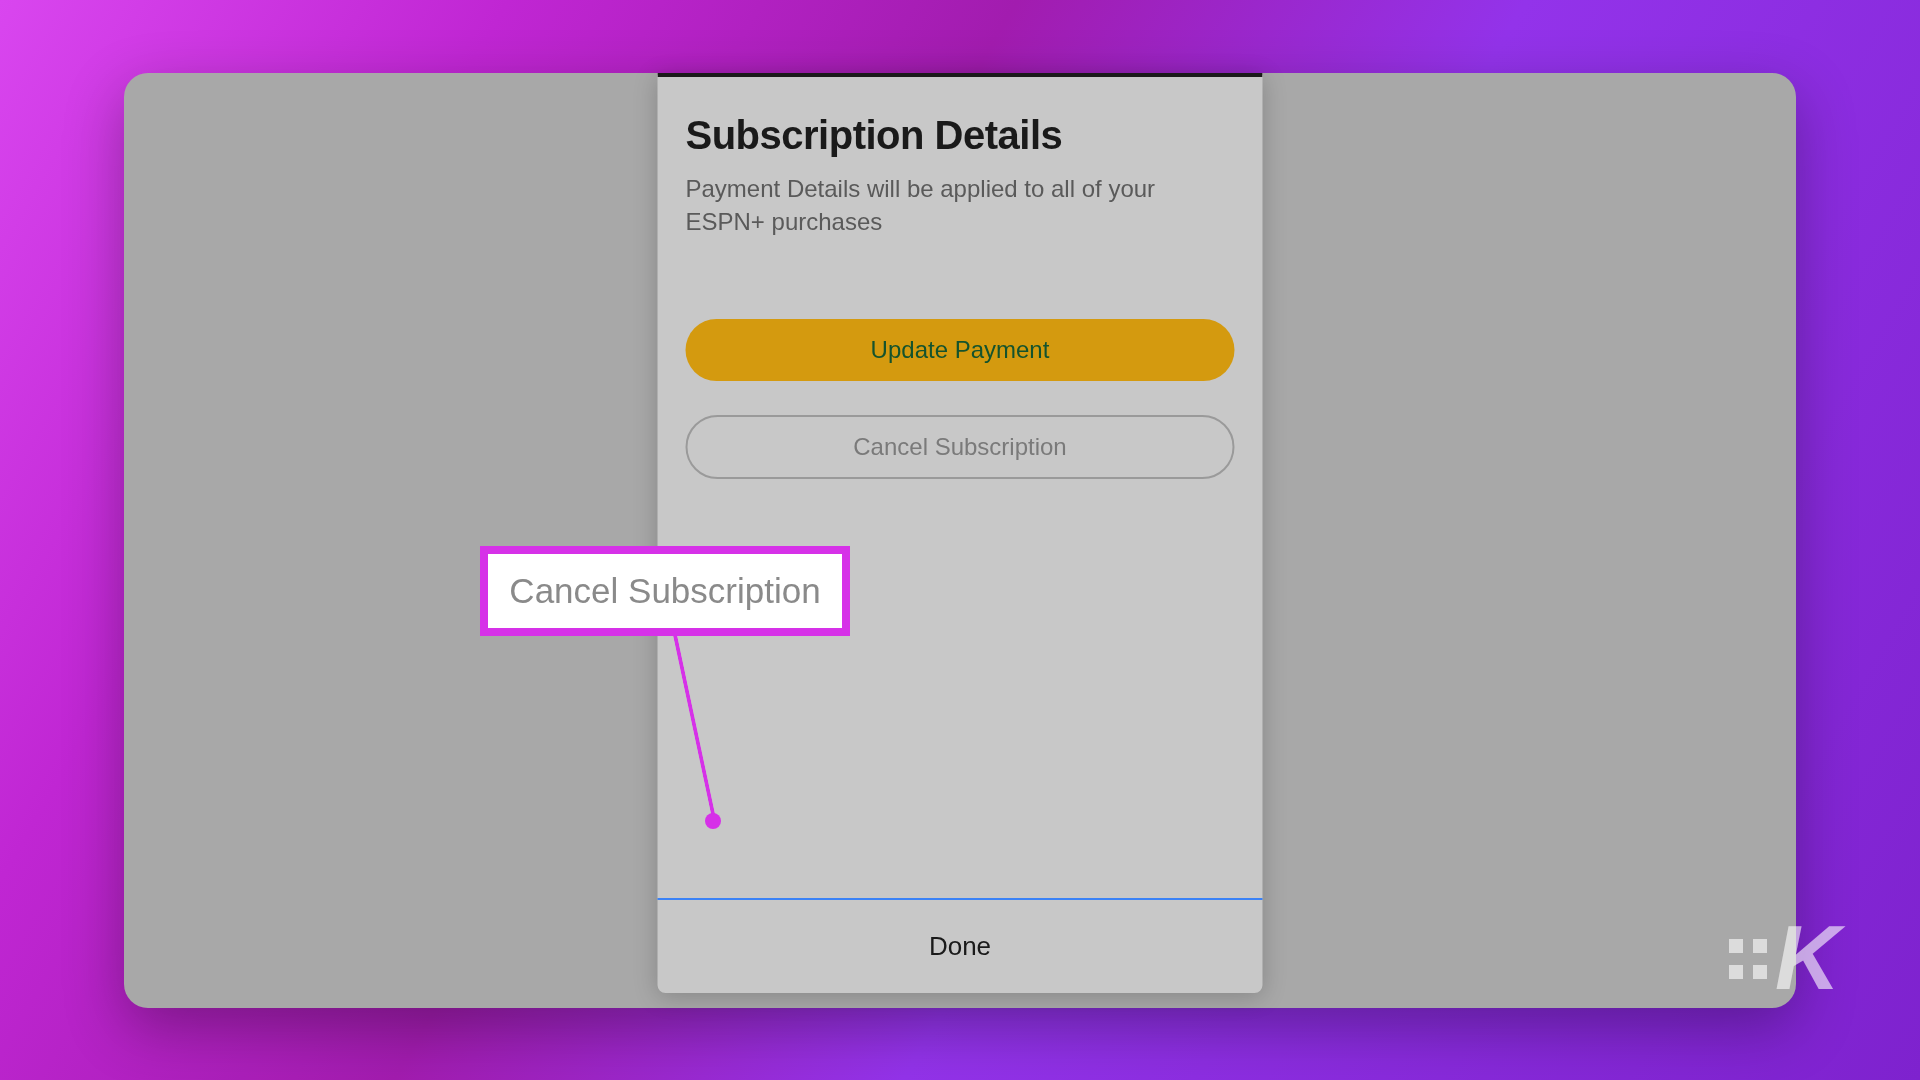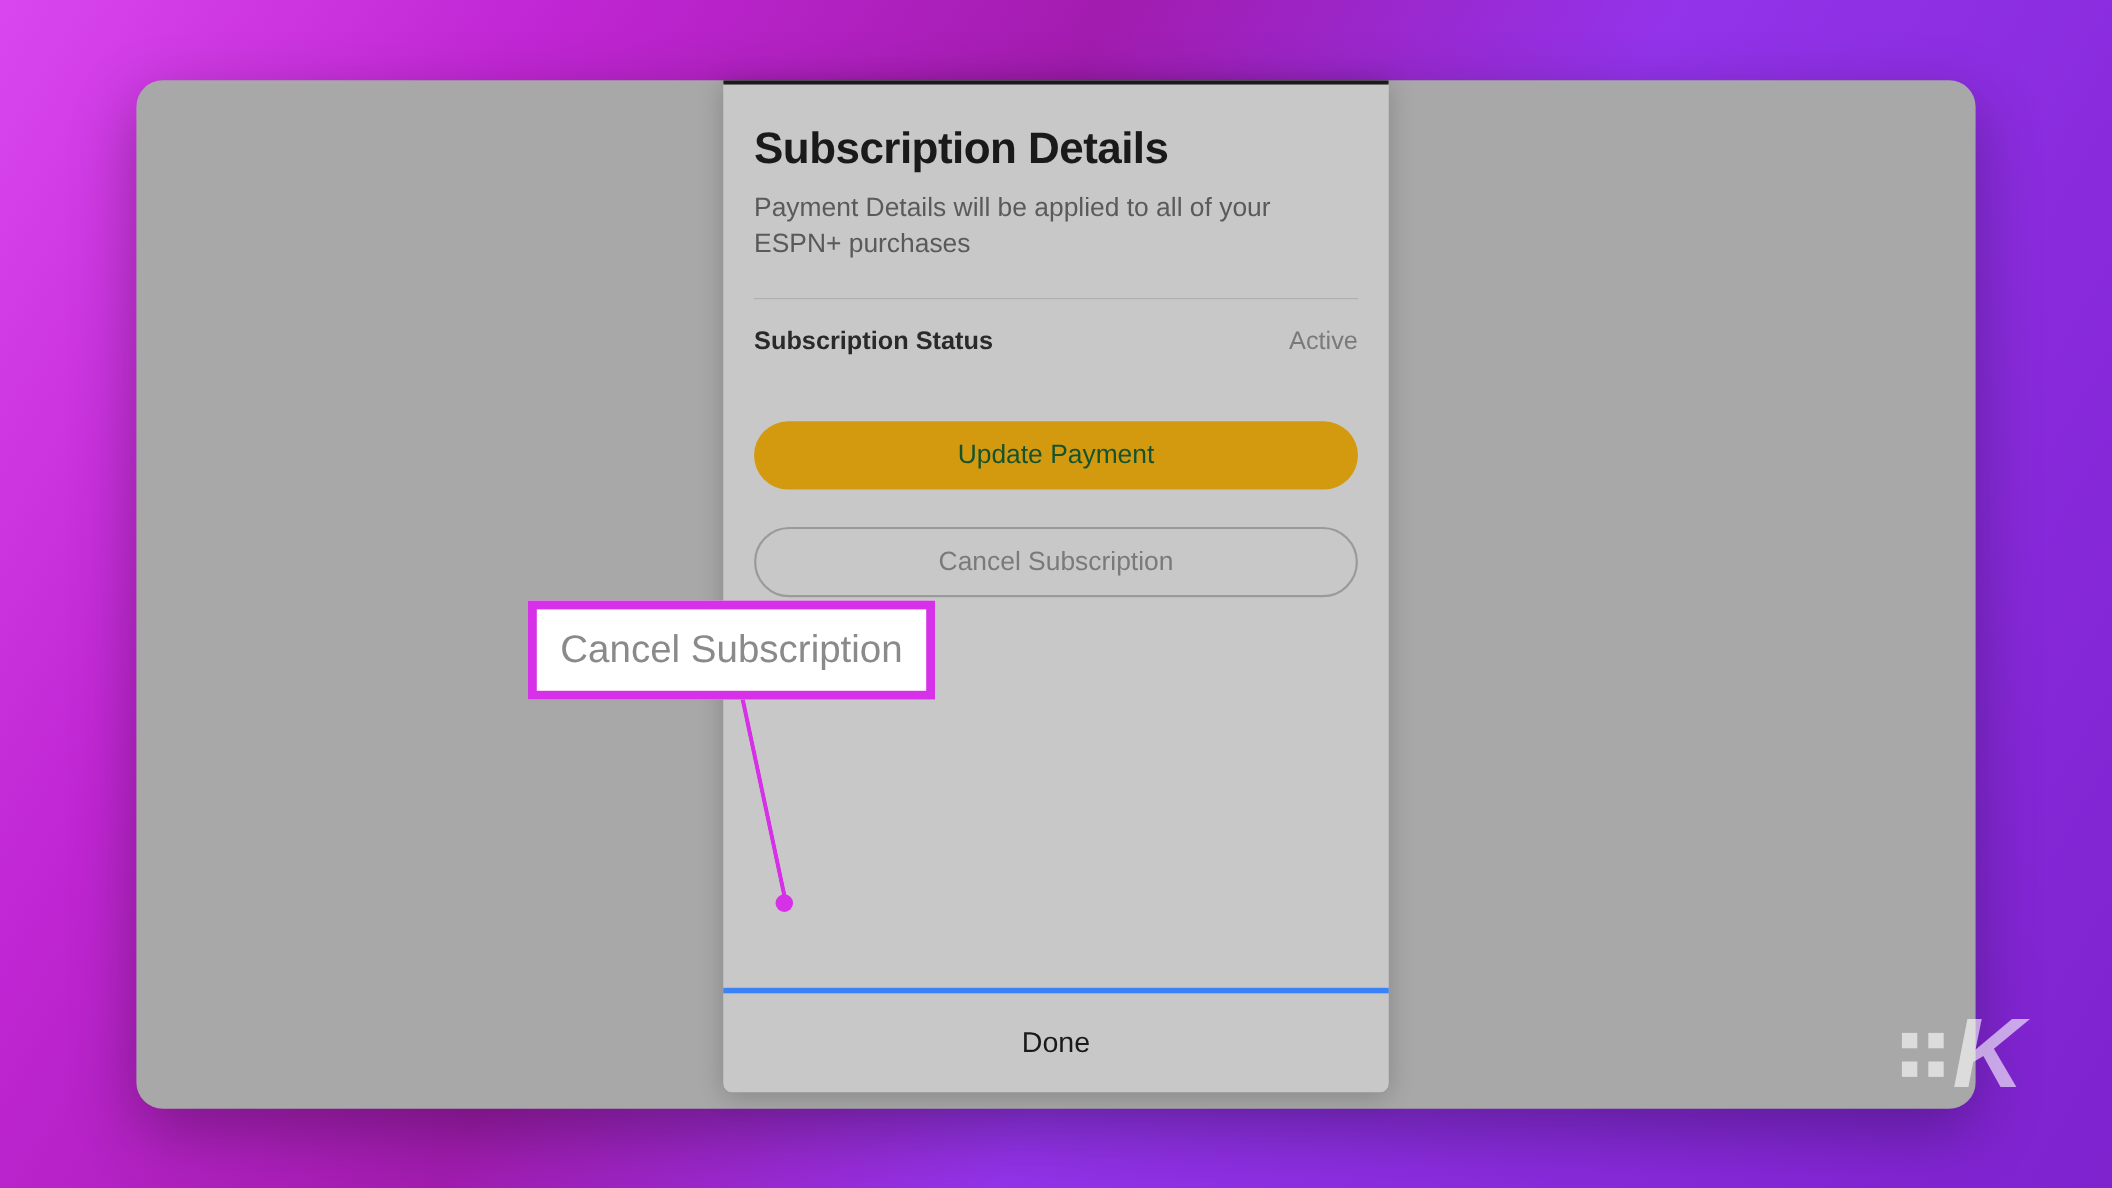--- a/index.html
+++ b/index.html
@@ -45,21 +45,21 @@
       font-size: 40px;
       font-weight: 800;
       color: #1a1a1a;
       letter-spacing: -0.5px;
       margin-bottom: 14px;
     }
     .subtitle {
       font-size: 24px;
       color: #5a5a5a;
       line-height: 1.4;
-      margin-bottom: 32px;
+      margin-bottom: 44px;
     }
     .row {
       display: flex;
       justify-content: space-between;
       align-items: center;
       padding: 24px 0;
       border-top: 1px solid #adadad;
     }
     .row-label {
       font-size: 23px;
@@ -100,21 +100,21 @@
       font-weight: 400;
       cursor: pointer;
       position: relative;
     }
     .footer {
       position: absolute;
       bottom: 0;
       left: 0;
       right: 0;
       height: 95px;
-      border-top: 5px solid #3b82f6;
+      border-top: 2px solid #3b82f6;
       display: flex;
       align-items: center;
       justify-content: center;
     }
     .done-btn {
       font-size: 26px;
       font-weight: 500;
       color: #1a1a1a;
       background: none;
       border: none;
@@ -189,24 +189,20 @@
 </head>
 <body>
 
 <div class="outer-card">
 
   <div class="modal">
     <div class="modal-content">
       <h1 class="title">Subscription Details</h1>
       <p class="subtitle">Payment Details will be applied to all of your ESPN+ purchases</p>
 
-      <div class="row">
-        <span class="row-label">Subscription Status</span>
-        <span class="row-value">Active</span>
-      </div>
 
 
 
 
       <button class="btn-primary">Update Payment</button>
       <button class="btn-secondary">Cancel Subscription</button>
     </div>
 
     <div class="footer">
       <button class="done-btn">Done</button>

